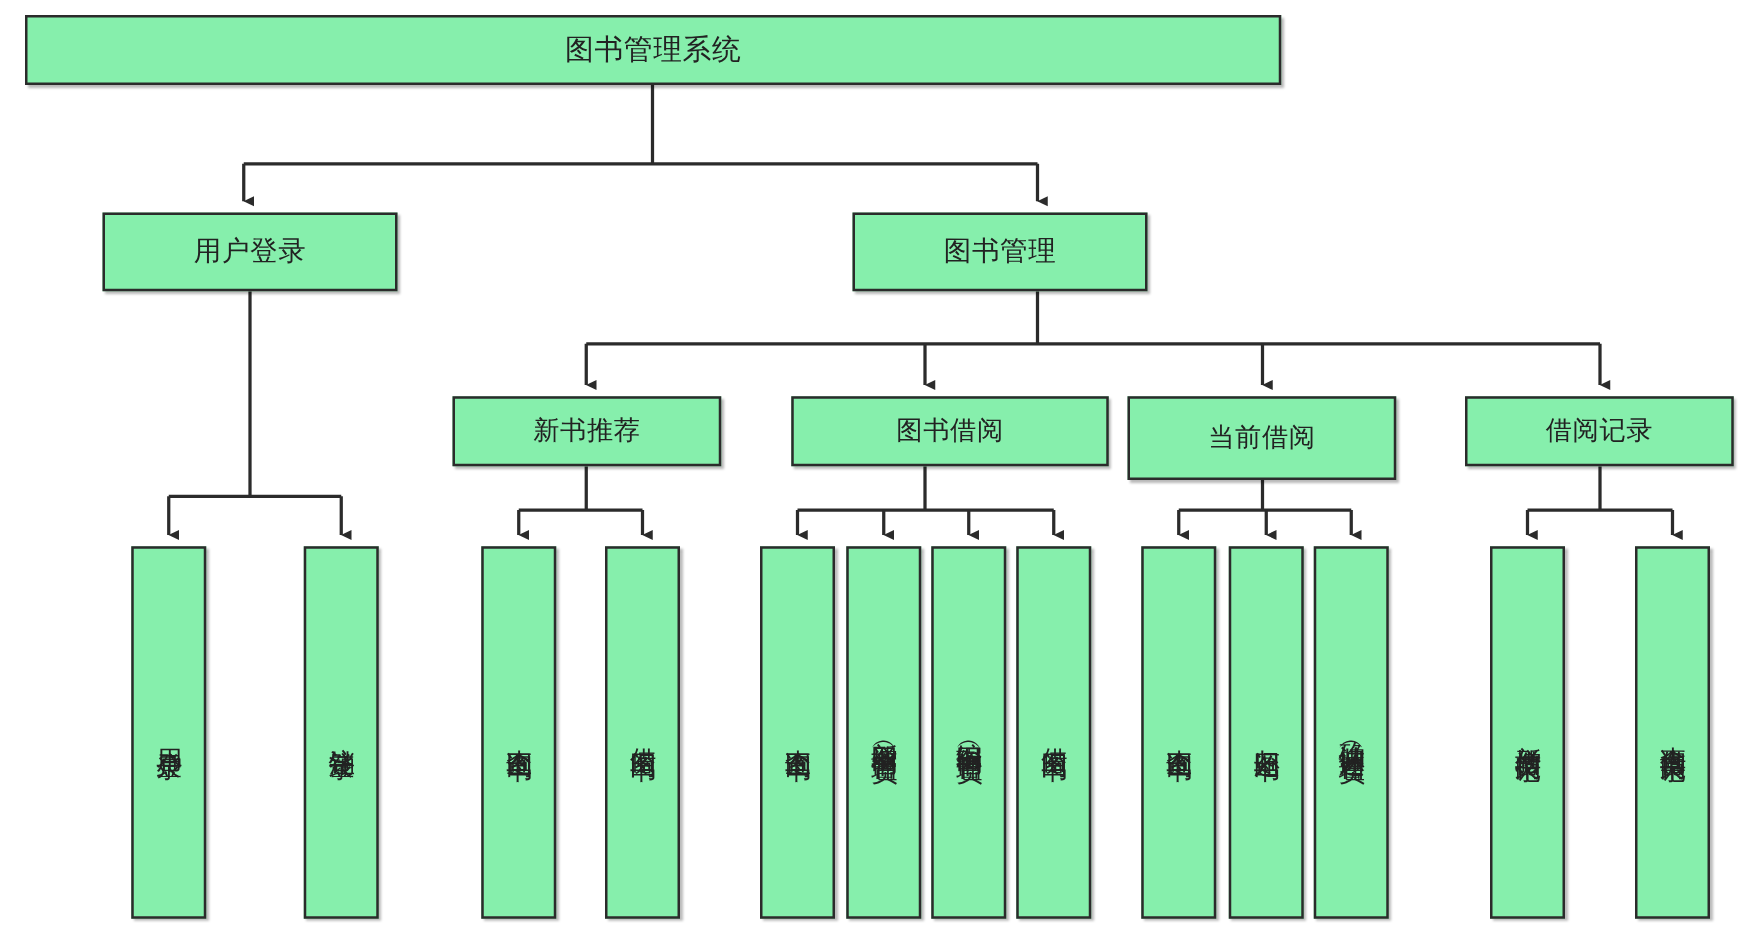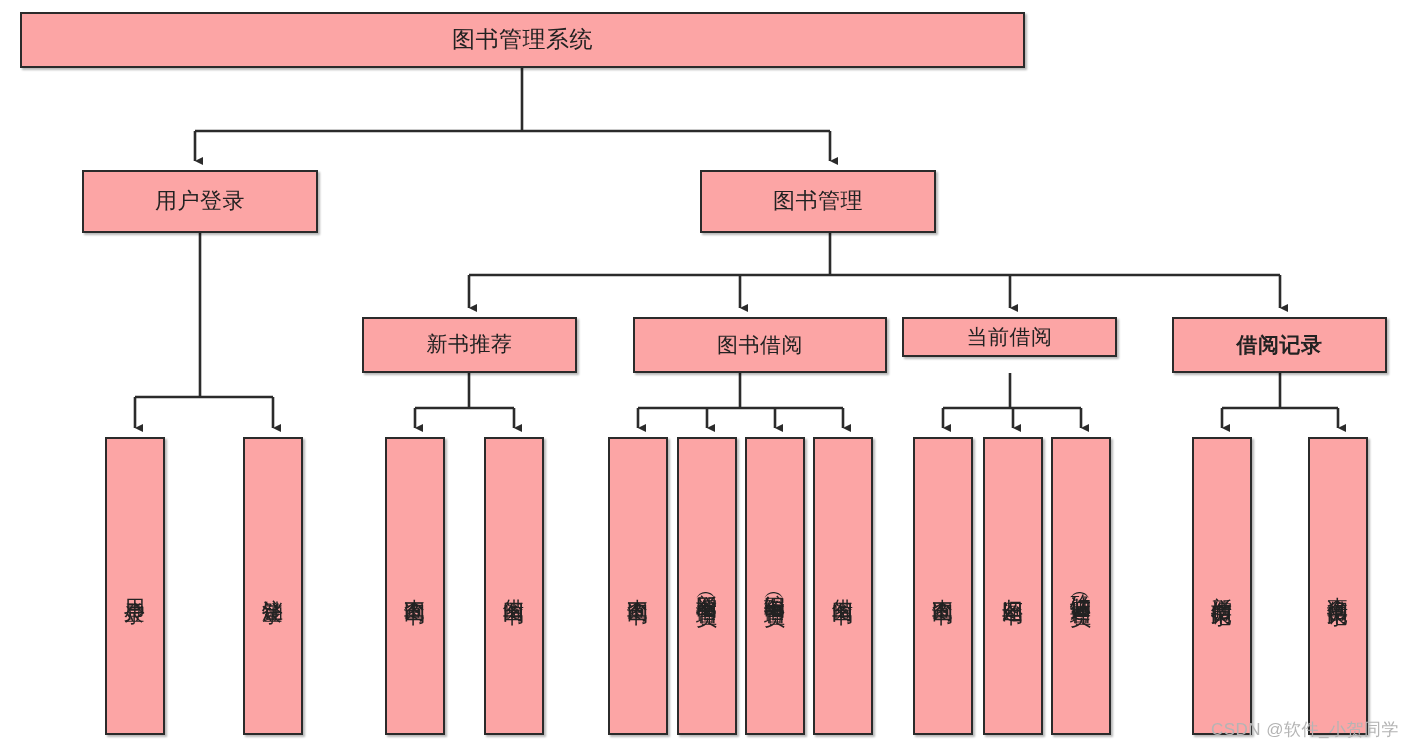--- a/index.html
+++ b/index.html
@@ -21,21 +21,21 @@
     position: absolute;
     left: 0;
     top: 0;
     width: 1405px;
     height: 747px;
   }
   .node-box {
     position: absolute;
     box-sizing: border-box;
     border: 2px solid #2b2b2b;
-    background: #fca5a5;
+    background: #86efac;
     display: flex;
     align-items: center;
     justify-content: center;
     box-shadow: 2px 2px 2px rgba(0,0,0,0.28);
   }
   .node-label {
     color: #222222;
     text-align: center;
     line-height: 1.12;
     letter-spacing: 0.5px;
@@ -111,33 +111,33 @@
       </g>
   </svg>
 
   <div id="nodes">
       <div class="node-box lvl0" style="left: 20px; top: 12px; width: 1005px; height: 56px;">
         <span class="node-label">图书管理系统</span>
       </div>
       <div class="node-box lvl1" style="left: 82px; top: 170px; width: 236px; height: 63px;">
         <span class="node-label">用户登录</span>
       </div>
-      <div class="node-box lvl1" style="left: 700px; top: 170px; width: 236px; height: 63px;">
+      <div class="node-box lvl1" style="left: 682px; top: 170px; width: 236px; height: 63px;">
         <span class="node-label">图书管理</span>
       </div>
       <div class="node-box lvl2" style="left: 362px; top: 317px; width: 215px; height: 56px; font-family: Liberation Serif, serif;">
         <span class="node-label">新书推荐</span>
       </div>
       <div class="node-box lvl2" style="left: 633px; top: 317px; width: 254px; height: 56px;">
         <span class="node-label">图书借阅</span>
       </div>
-      <div class="node-box lvl2" style="left: 902px; top: 317px; width: 215px; height: 40px;">
+      <div class="node-box lvl2" style="left: 902px; top: 317px; width: 215px; height: 67px;">
         <span class="node-label">当前借阅</span>
       </div>
-      <div class="node-box lvl2" style="left: 1172px; top: 317px; width: 215px; height: 56px; font-weight: bold;">
+      <div class="node-box lvl2" style="left: 1172px; top: 317px; width: 215px; height: 56px;">
         <span class="node-label">借阅记录</span>
       </div>
       <div class="node-box leaf" style="left: 105px; top: 437px; width: 60px; height: 298px;">
         <span class="node-label">用户登录</span>
       </div>
       <div class="node-box leaf" style="left: 243px; top: 437px; width: 60px; height: 298px;">
         <span class="node-label">注销登录</span>
       </div>
       <div class="node-box leaf" style="left: 385px; top: 437px; width: 60px; height: 298px;">
         <span class="node-label">查询图书</span>
@@ -167,14 +167,13 @@
         <span class="node-label">确认归还（管理员）</span>
       </div>
       <div class="node-box leaf" style="left: 1192px; top: 437px; width: 60px; height: 298px;">
         <span class="node-label">新增借阅记录</span>
       </div>
       <div class="node-box leaf" style="left: 1308px; top: 437px; width: 60px; height: 298px;">
         <span class="node-label">查询借阅记录</span>
       </div>
     </div>
 
-  <div id="watermark">CSDN @软件_小贺同学</div>
 </div>
 
 </body></html>

